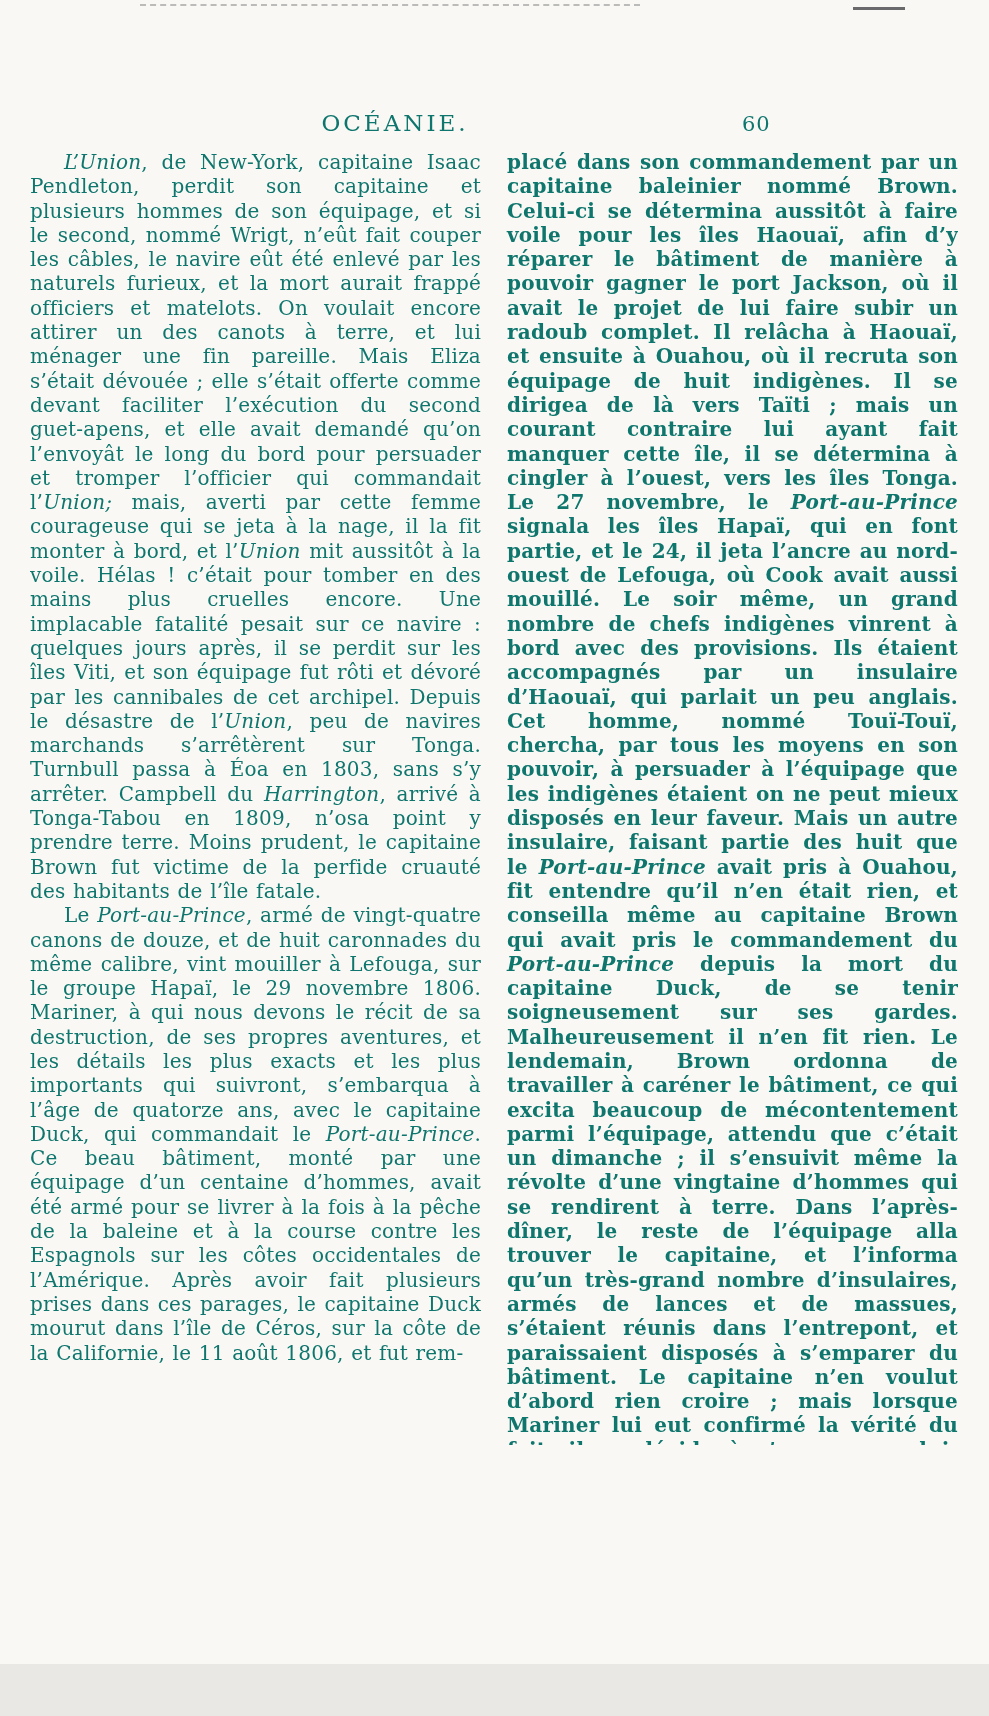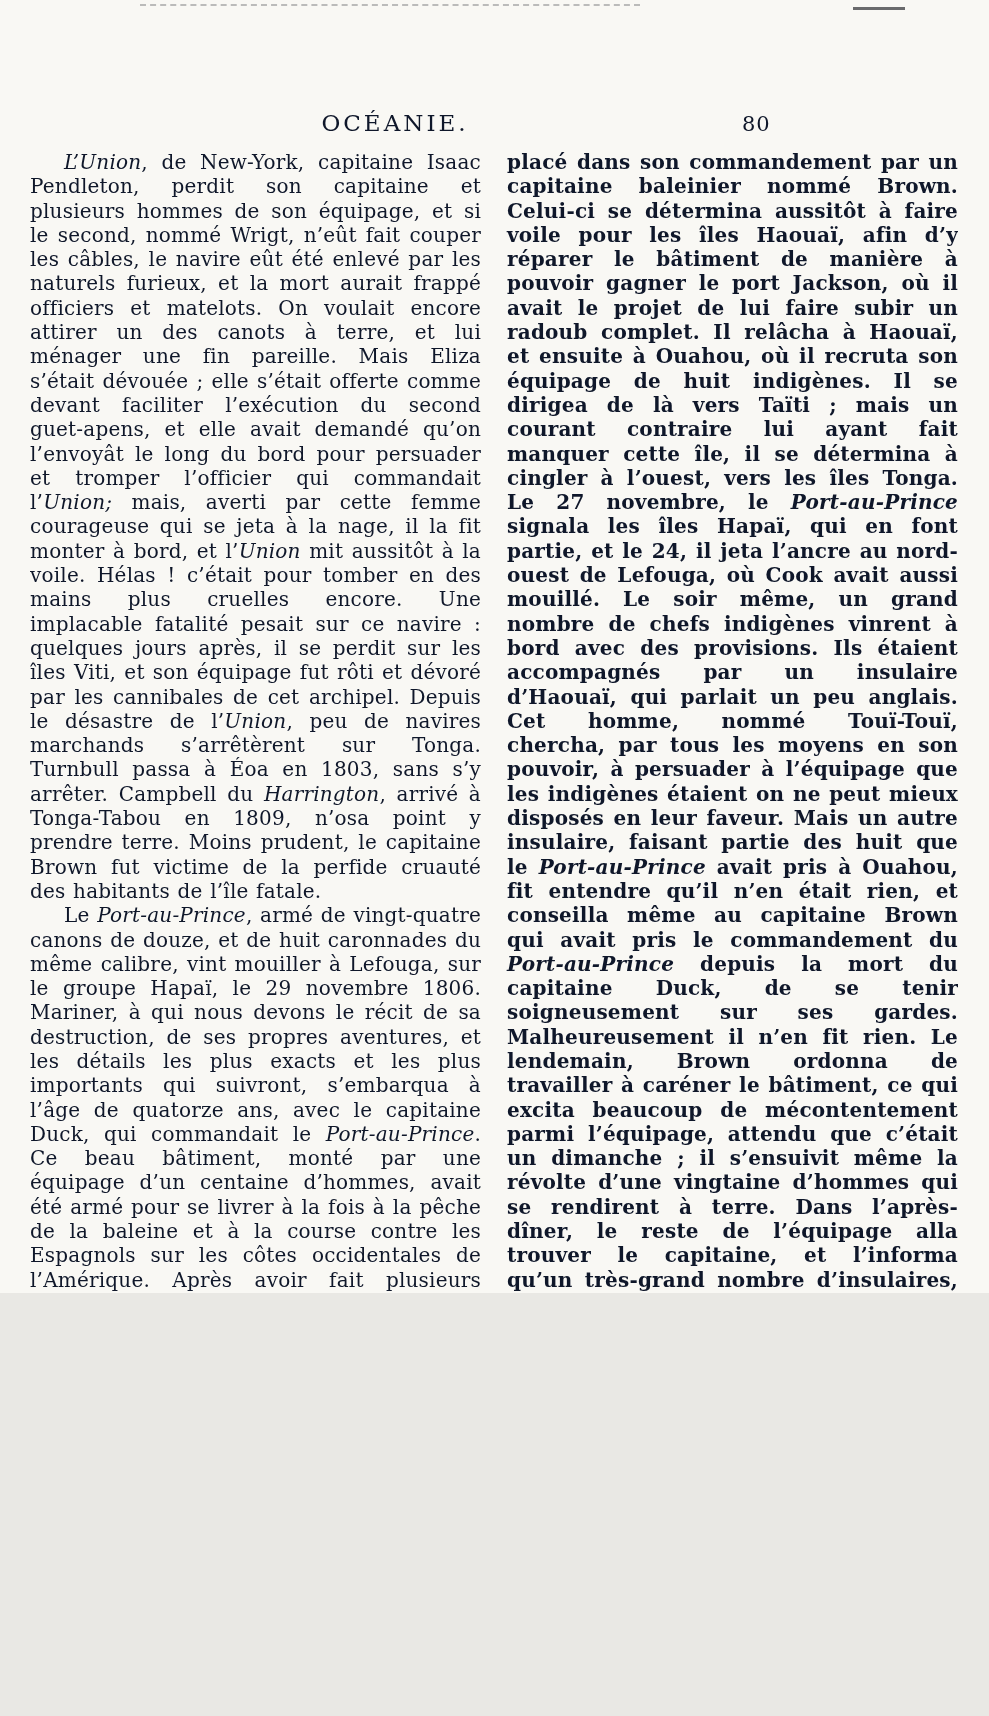--- a/index.html
+++ b/index.html
@@ -3,24 +3,24 @@
 <meta charset="utf-8">
 <style>
   html, body {
     margin: 0;
     padding: 0;
     background: #e9e8e4;
   }
   .page {
     position: relative;
     width: 989px;
-    height: 1293px;
+    height: 1664px;
     background: #f9f8f4;
     overflow: hidden;
-    color: #0f172a;
+    color: #0f766e;
     font-family: "DejaVu Serif", "Liberation Serif", serif;
     -webkit-font-smoothing: antialiased;
   }
   
   .artifact { position: absolute; height: 0; }
   .artifact-top-dashes    { top: 4px;    left: 140px; width: 500px; border-top: 2px dashed rgba(95,95,100,0.40); }
   .artifact-top-right-bar { top: 7px;    left: 853px; width: 52px;  border-top: 3px solid  rgba(45,45,50,0.70); }
   .artifact-bottom-dashes { top: 1701px; left: 25px;  width: 735px; border-top: 2px dashed rgba(95,95,100,0.50); }
   .artifact-bottom-dots   { top: 1704px; left: 775px; width: 190px; border-top: 2px dotted rgba(95,95,100,0.45); }
 
@@ -71,21 +71,21 @@
 
 <div class="page">
 
   <div class="artifact artifact-top-dashes"></div>
   <div class="artifact artifact-top-right-bar"></div>
   <div class="artifact artifact-bottom-dashes"></div>
   <div class="artifact artifact-bottom-dots"></div>
 
   <div class="page-header-title">OCÉANIE.</div>
 
-  <div class="page-number">80</div>
+  <div class="page-number">60</div>
 
   <div class="columns">
     <div class="col">
         <p class="para"><i>L’Union</i><span>, de New-York, capitaine Isaac Pendleton, perdit son capitaine et plusieurs hommes de son équipage, et si le second, nommé Wrigt, n’eût fait couper les câbles, le navire eût été enlevé par les naturels furieux, et la mort aurait frappé officiers et matelots. On voulait encore attirer un des canots à terre, et lui ménager une fin pareille. Mais Eliza s’était dévouée ; elle s’était offerte comme devant faciliter l’exécution du second guet-apens, et elle avait demandé qu’on l’envoyât le long du bord pour persuader et tromper l’officier qui commandait l’</span><i>Union;</i><span> mais, averti par cette femme courageuse qui se jeta à la nage, il la fit monter à bord, et l’</span><i>Union</i><span> mit aussitôt à la voile. Hélas ! c’était pour tomber en des mains plus cruelles encore. Une implacable fatalité pesait sur ce navire : quelques jours après, il se perdit sur les îles Viti, et son équipage fut rôti et dévoré par les cannibales de cet archipel. Depuis le désastre de l’</span><i>Union</i><span>, peu de navires marchands s’arrêtèrent sur Tonga. Turnbull passa à Éoa en 1803, sans s’y arrêter. Campbell du </span><i>Harrington</i><span>, arrivé à Tonga-Tabou en 1809, n’osa point y prendre terre. Moins prudent, le capitaine Brown fut victime de la perfide cruauté des habitants de l’île fatale.</span></p>
         <p class="para"><span>Le </span><i>Port-au-Prince</i><span>, armé de vingt-quatre canons de douze, et de huit caronnades du même calibre, vint mouiller à Lefouga, sur le groupe Hapaï, le 29 novembre 1806. Mariner, à qui nous devons le récit de sa destruction, de ses propres aventures, et les détails les plus exacts et les plus importants qui suivront, s’embarqua à l’âge de quatorze ans, avec le capitaine Duck, qui commandait le </span><i>Port-au-Prince</i><span>. Ce beau bâtiment, monté par une équipage d’un centaine d’hommes, avait été armé pour se livrer à la fois à la pêche de la baleine et à la course contre les Espagnols sur les côtes occidentales de l’Amérique. Après avoir fait plusieurs prises dans ces parages, le capitaine Duck mourut dans l’île de Céros, sur la côte de la Californie, le 11 août 1806, et fut rem-</span></p>
       </div>
     <div class="col">
         <p class="para no-indent"><span>placé dans son commandement par un capitaine baleinier nommé Brown. Celui-ci se détermina aussitôt à faire voile pour les îles Haouaï, afin d’y réparer le bâtiment de manière à pouvoir gagner le port Jackson, où il avait le projet de lui faire subir un radoub complet. Il relâcha à Haouaï, et ensuite à Ouahou, où il recruta son équipage de huit indigènes. Il se dirigea de là vers Taïti ; mais un courant contraire lui ayant fait manquer cette île, il se détermina à cingler à l’ouest, vers les îles Tonga. Le 27 novembre, le </span><i>Port-au-Prince</i><span> signala les îles Hapaï, qui en font partie, et le 24, il jeta l’ancre au nord-ouest de Lefouga, où Cook avait aussi mouillé. Le soir même, un grand nombre de chefs indigènes vinrent à bord avec des provisions. Ils étaient accompagnés par un insulaire d’Haouaï, qui parlait un peu anglais. Cet homme, nommé Touï-Touï, chercha, par tous les moyens en son pouvoir, à persuader à l’équipage que les indigènes étaient on ne peut mieux disposés en leur faveur. Mais un autre insulaire, faisant partie des huit que le </span><i>Port-au-Prince</i><span> avait pris à Ouahou, fit entendre qu’il n’en était rien, et conseilla même au capitaine Brown qui avait pris le commandement du </span><i>Port-au-Prince</i><span> depuis la mort du capitaine Duck, de se tenir soigneusement sur ses gardes. Malheureusement il n’en fit rien. Le lendemain, Brown ordonna de travailler à caréner le bâtiment, ce qui excita beaucoup de mécontentement parmi l’équipage, attendu que c’était un dimanche ; il s’ensuivit même la révolte d’une vingtaine d’hommes qui se rendirent à terre. Dans l’après-dîner, le reste de l’équipage alla trouver le capitaine, et l’informa qu’un très-grand nombre d’insulaires, armés de lances et de massues, s’étaient réunis dans l’entrepont, et paraissaient disposés à s’emparer du bâtiment. Le capitaine n’en voulut d’abord rien croire ; mais lorsque Mariner lui eut confirmé la vérité du fait, il se décida à s’en assurer lui-même. Il monta sur le pont, suivi par</span></p>
       </div>
   </div>

